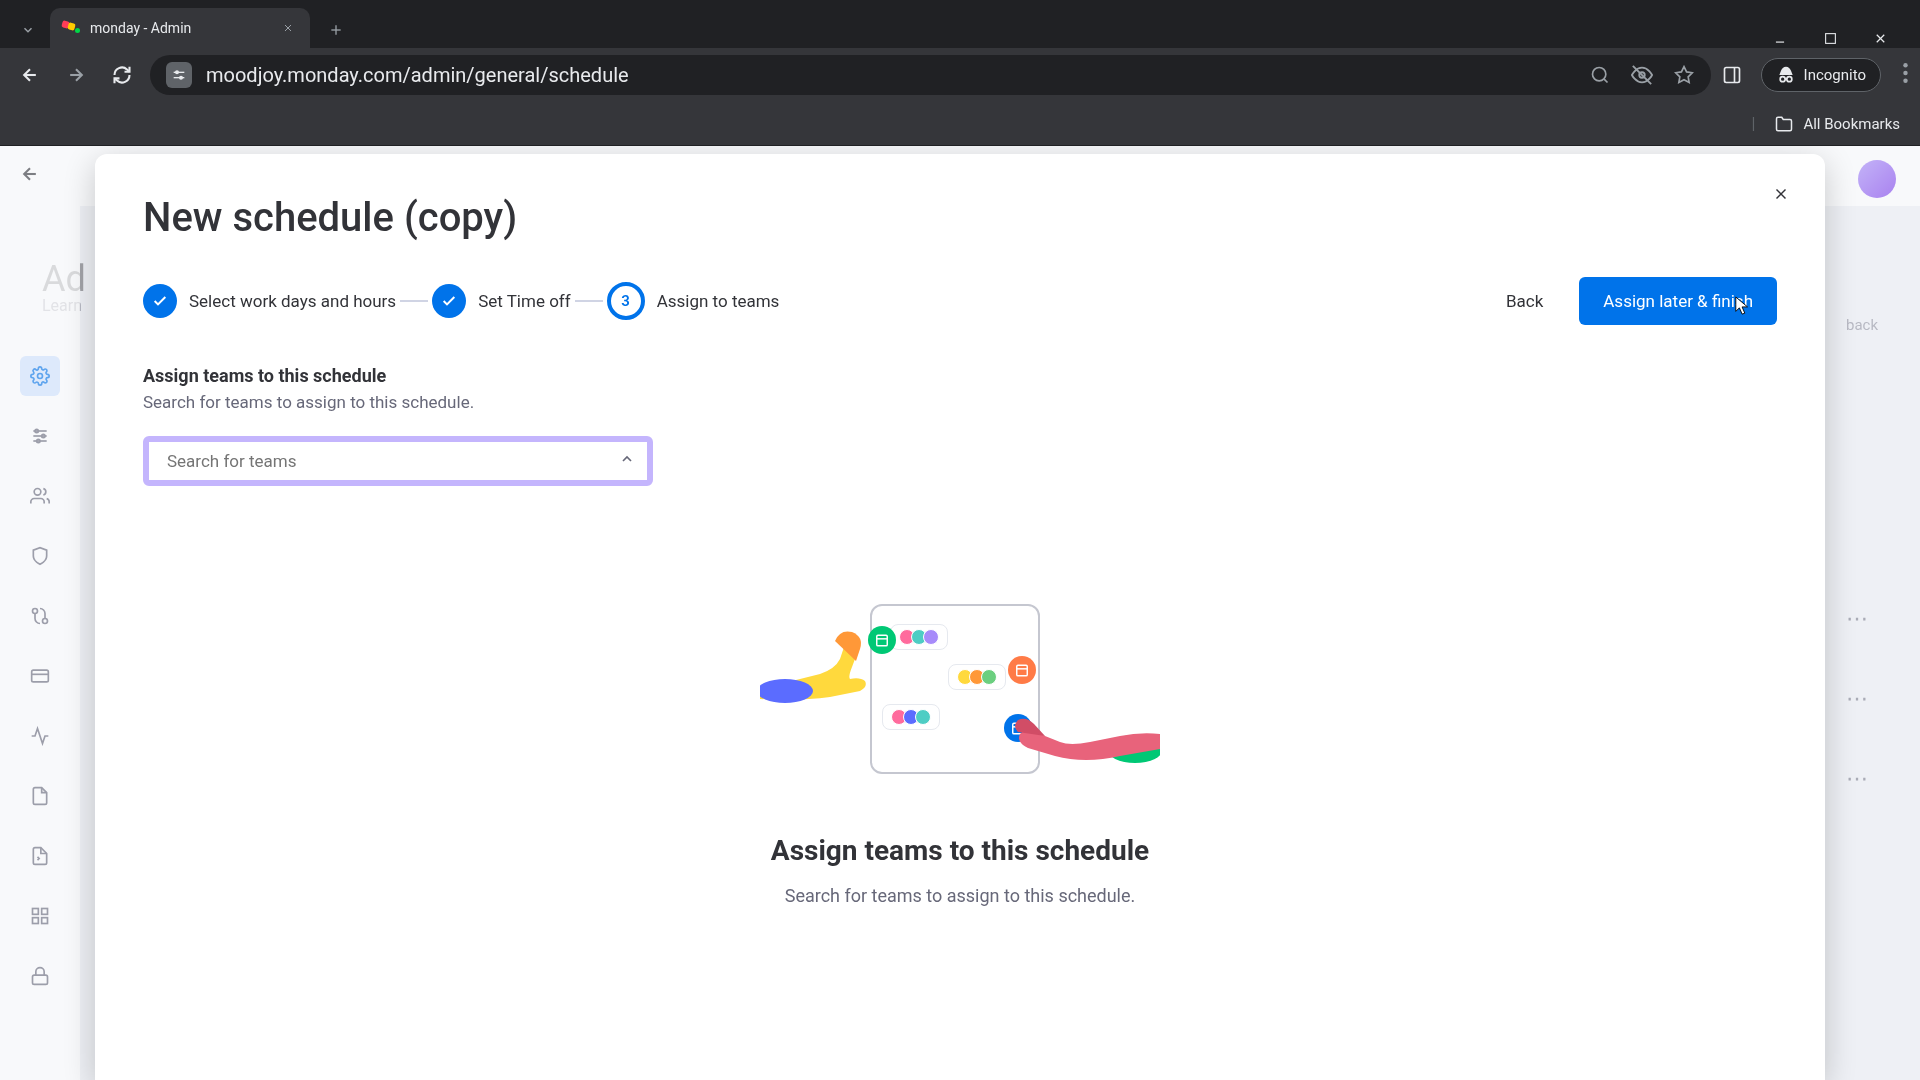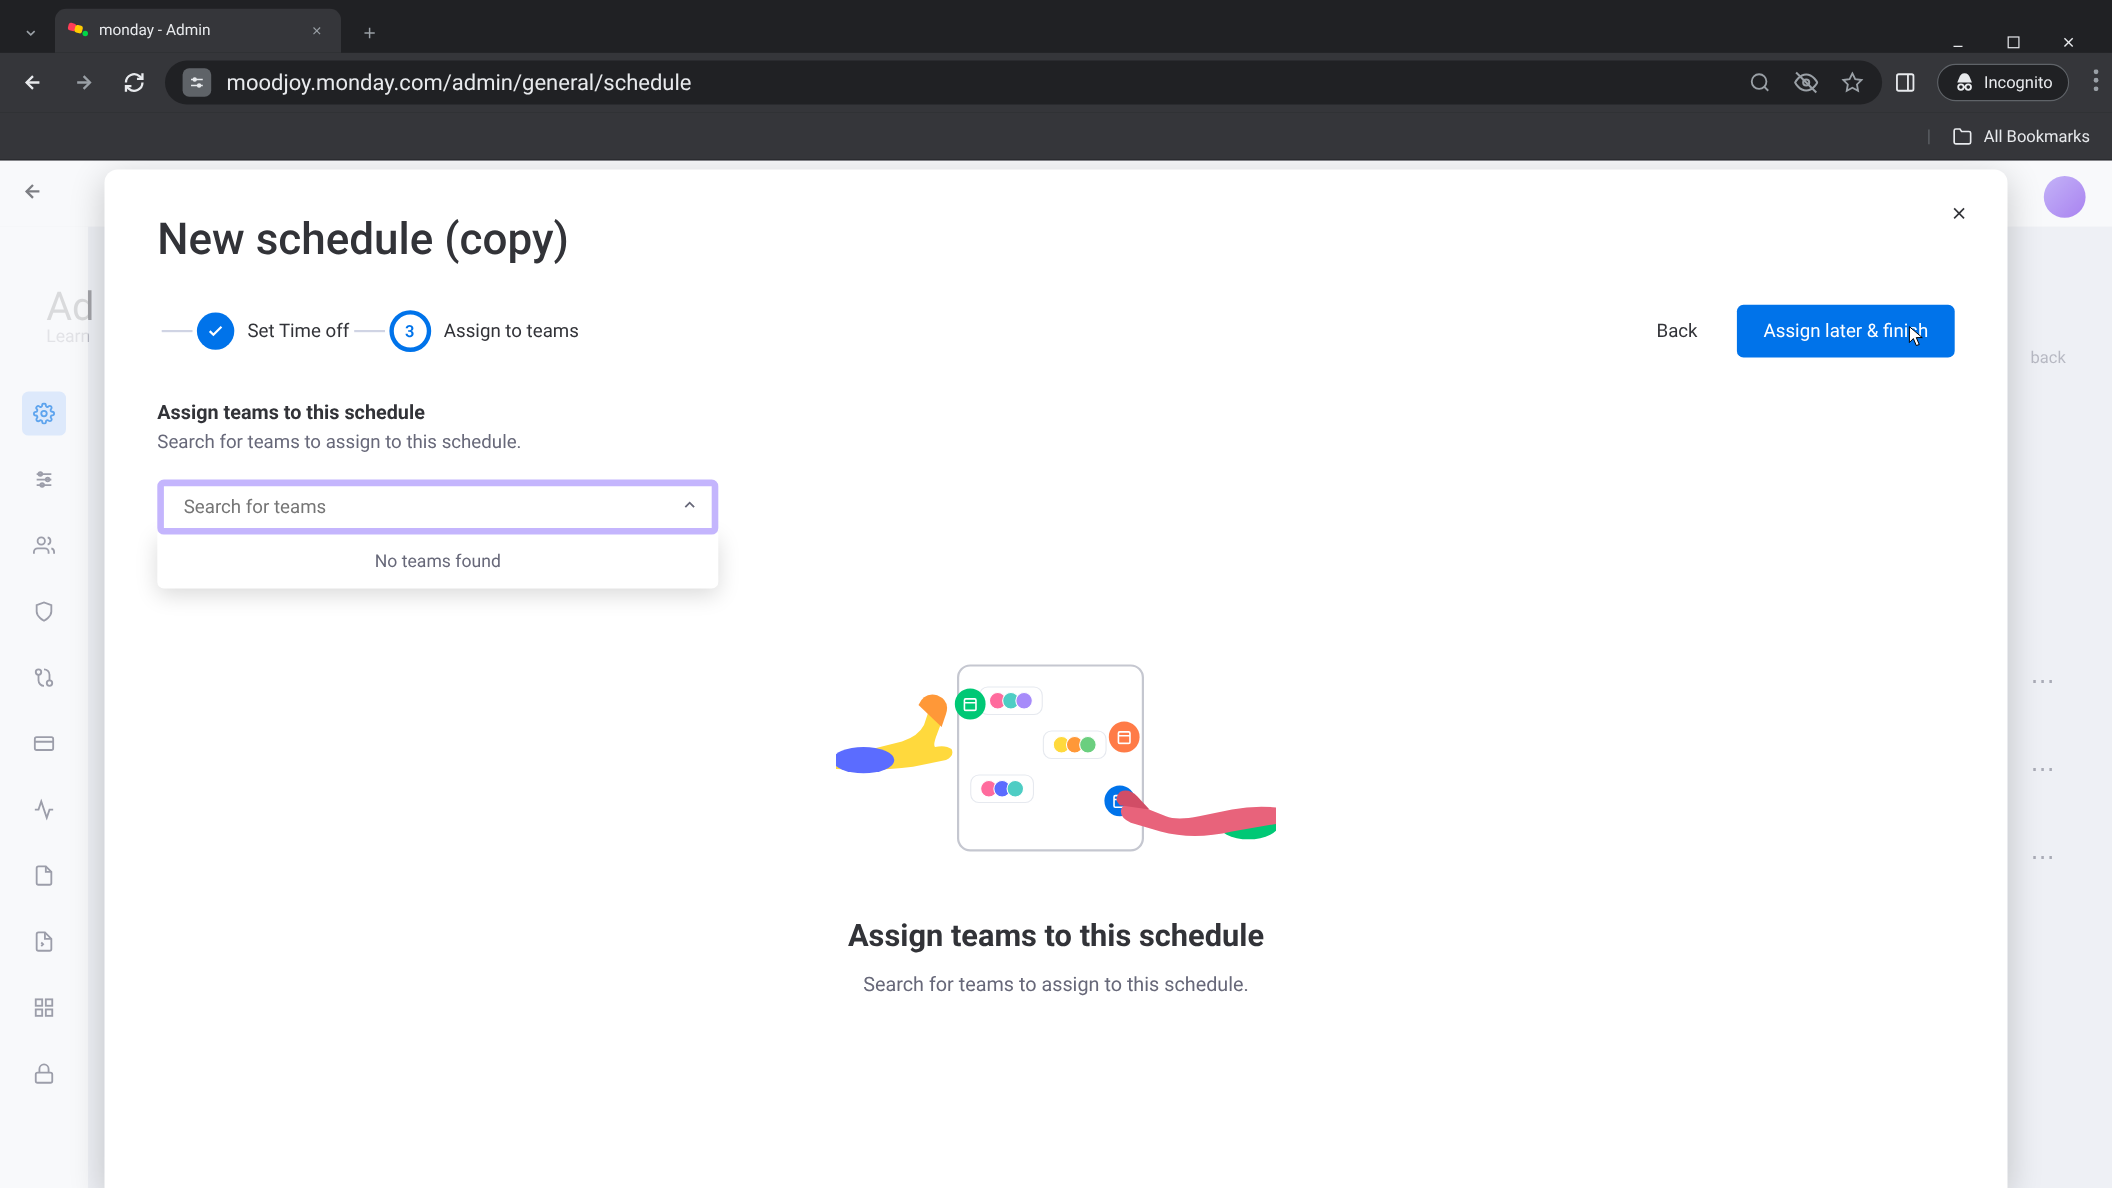--- a/index.html
+++ b/index.html
@@ -828,20 +828,28 @@
       <svg width="18" height="18" viewBox="0 0 24 24" fill="none" stroke="currentColor" stroke-width="2">
           <line x1="18" y1="6" x2="6" y2="18"></line>
           <line x1="6" y1="6" x2="18" y2="18"></line>
         </svg>
     </div>
 
     <h1 class="modal-title">New schedule (copy)</h1>
 
     <div class="stepper-row">
       <div class="stepper">
+        <div class="step">
+          <div class="step-circle done">
+            <svg width="16" height="16" viewBox="0 0 24 24" fill="none" stroke="currentColor" stroke-width="3">
+                <polyline points="20 6 9 17 4 12"></polyline>
+              </svg>
+          </div>
+          <span class="step-label">Select work days and hours</span>
+        </div>
         <div class="step-connector"></div>
         <div class="step">
           <div class="step-circle done">
             <svg width="16" height="16" viewBox="0 0 24 24" fill="none" stroke="currentColor" stroke-width="3">
                 <polyline points="20 6 9 17 4 12"></polyline>
               </svg>
           </div>
           <span class="step-label">Set Time off</span>
         </div>
         <div class="step-connector"></div>
@@ -865,23 +873,20 @@
     <div class="section-subtitle">Search for teams to assign to this schedule.</div>
 
     <div class="search-wrapper">
       <input class="search-input" type="text" placeholder="Search for teams" style="">
       <div class="search-chevron">
         <svg width="16" height="16" viewBox="0 0 24 24" fill="none" stroke="currentColor" stroke-width="2.5">
             <polyline points="18 15 12 9 6 15"></polyline>
           </svg>
       </div>
     </div>
-    <div class="dropdown">
-      <span>No teams found</span>
-    </div>
 
     <div class="empty-state">
       <div class="empty-illustration">
 
         <svg class="illust-arm-left" viewBox="0 0 120 80">
           <path d="M0 60 Q20 55 40 50 L60 45 Q75 40 80 30 L85 15 Q88 5 95 8 Q102 12 98 22 L92 38 Q88 48 90 50 Q100 48 105 52 Q108 58 100 62 L70 68 Q40 72 0 70 Z" fill="#ffd93d"></path>
           <path d="M75 12 Q80 0 92 3 Q104 8 100 20 L96 32" fill="#ff9838"></path>
           <ellipse cx="25" cy="62" rx="28" ry="12" fill="#5b6cff"></ellipse>
         </svg>
 

